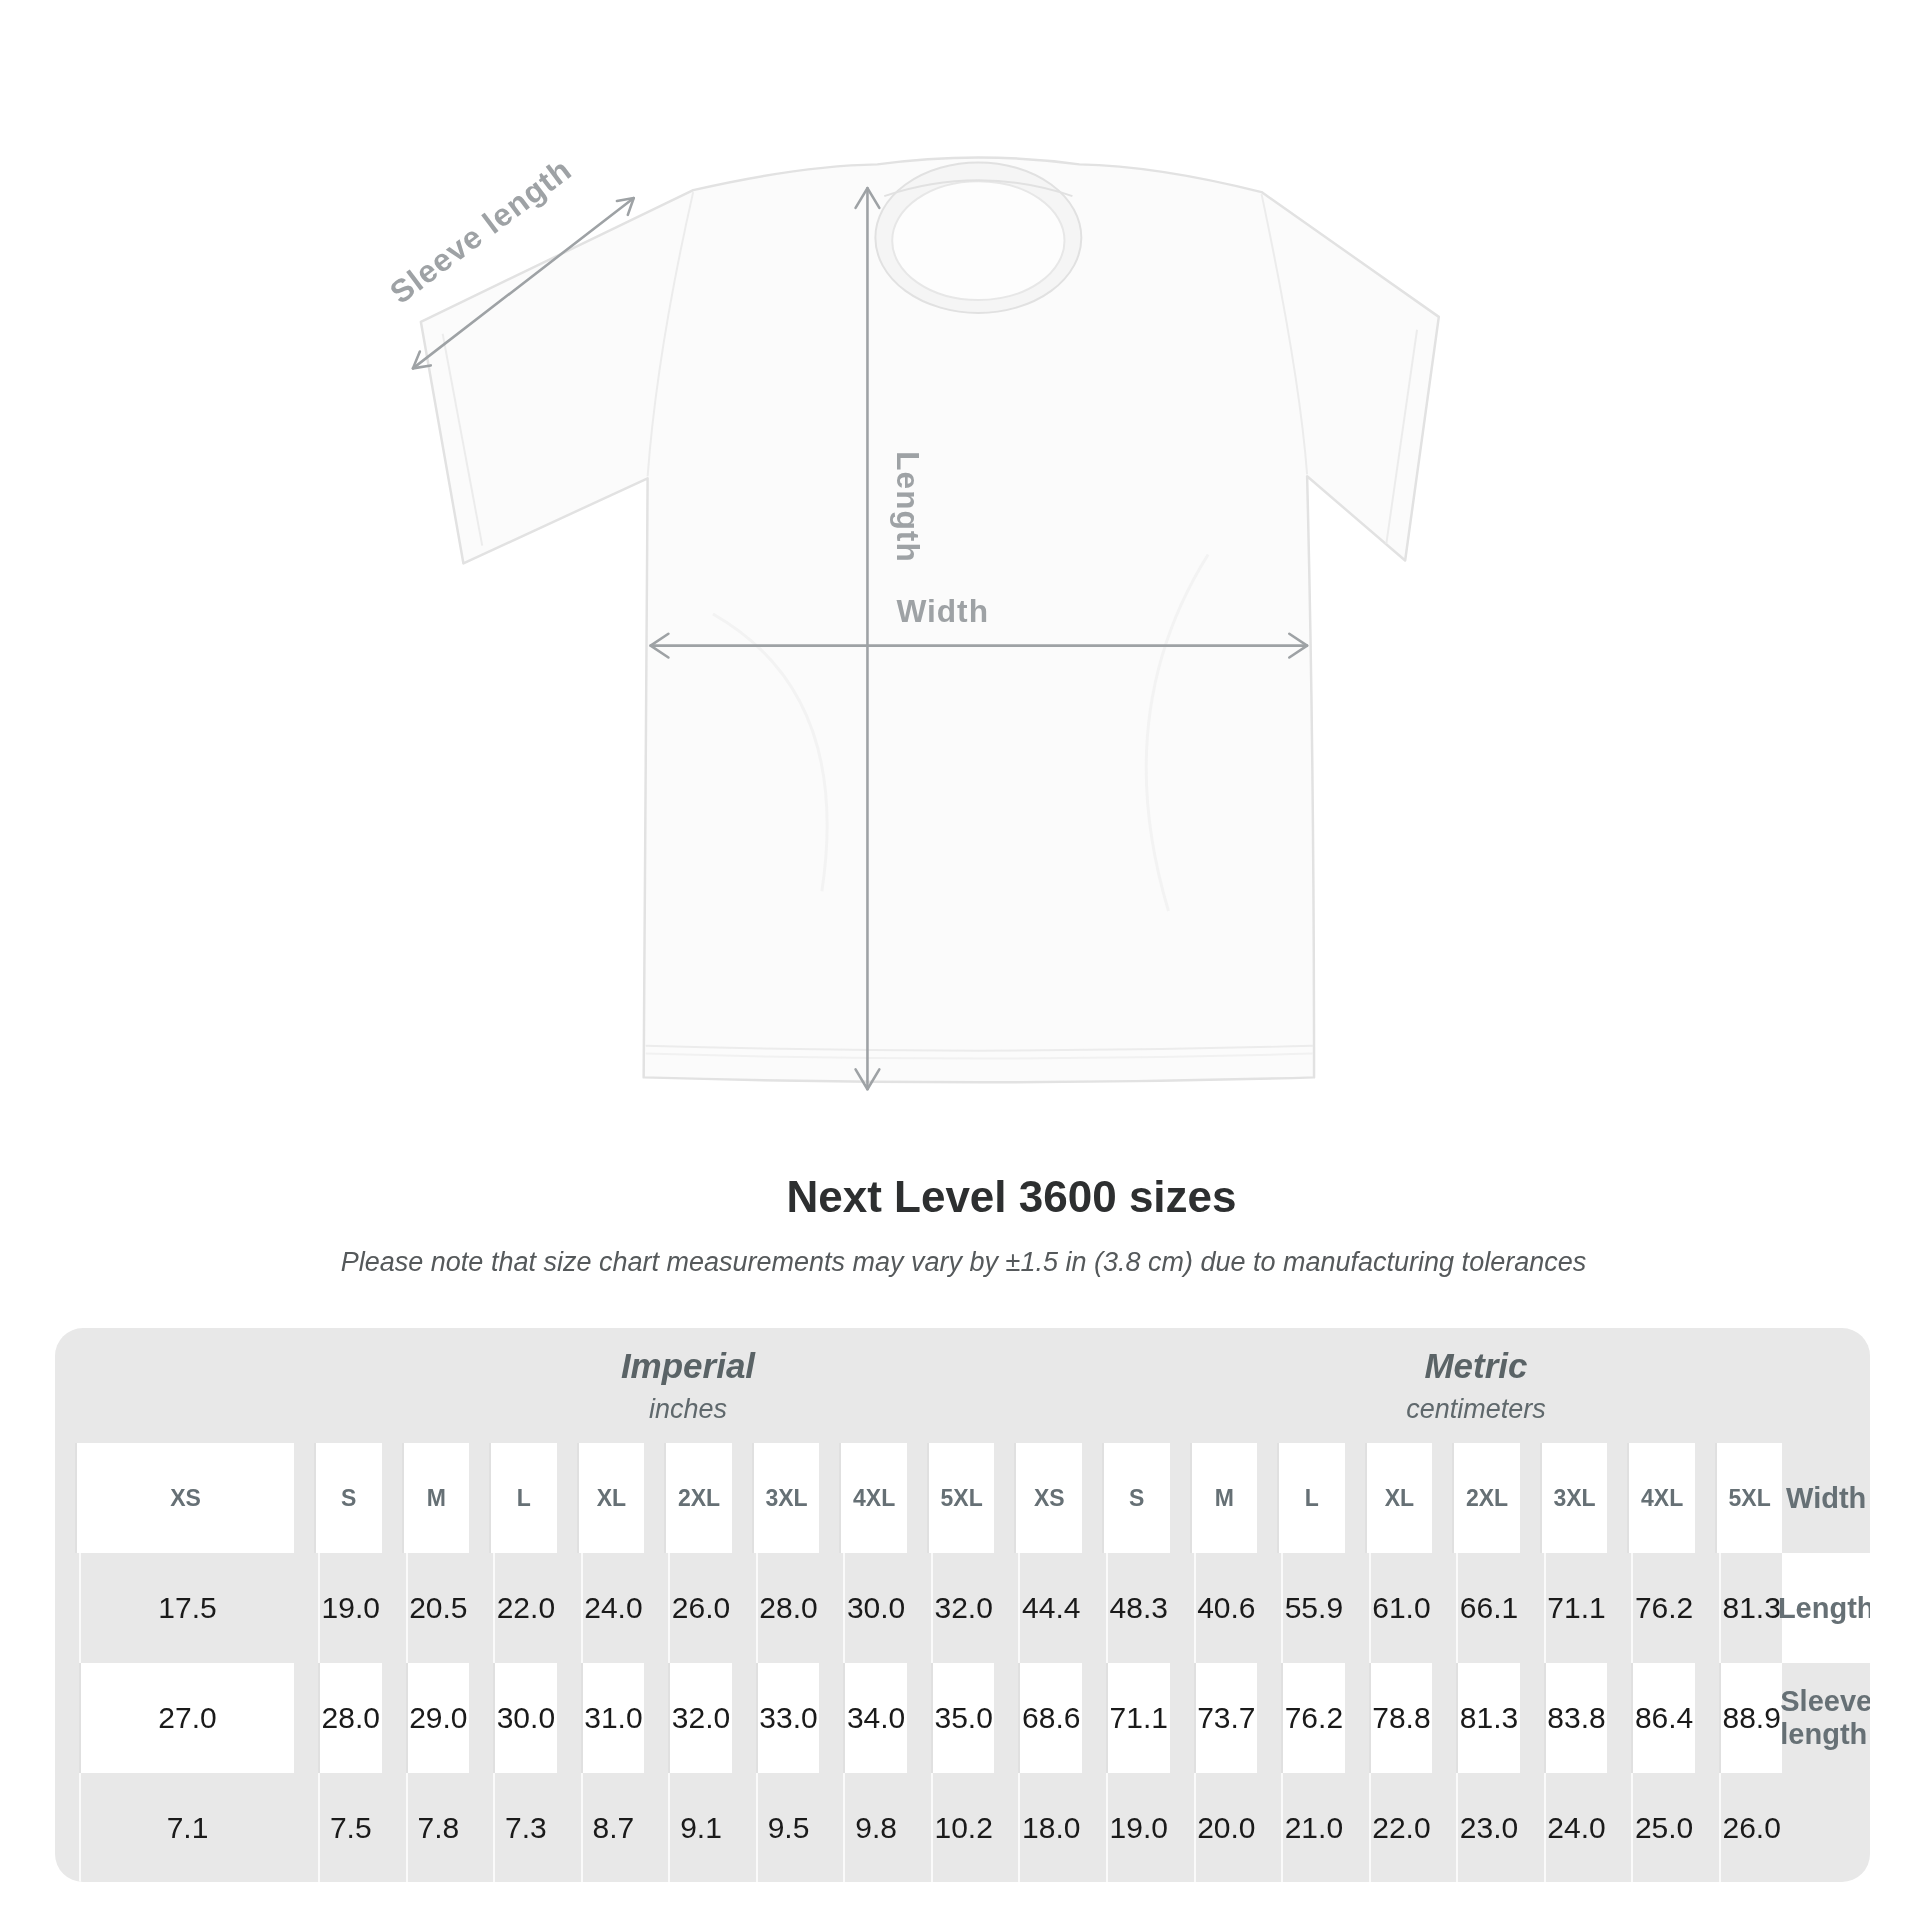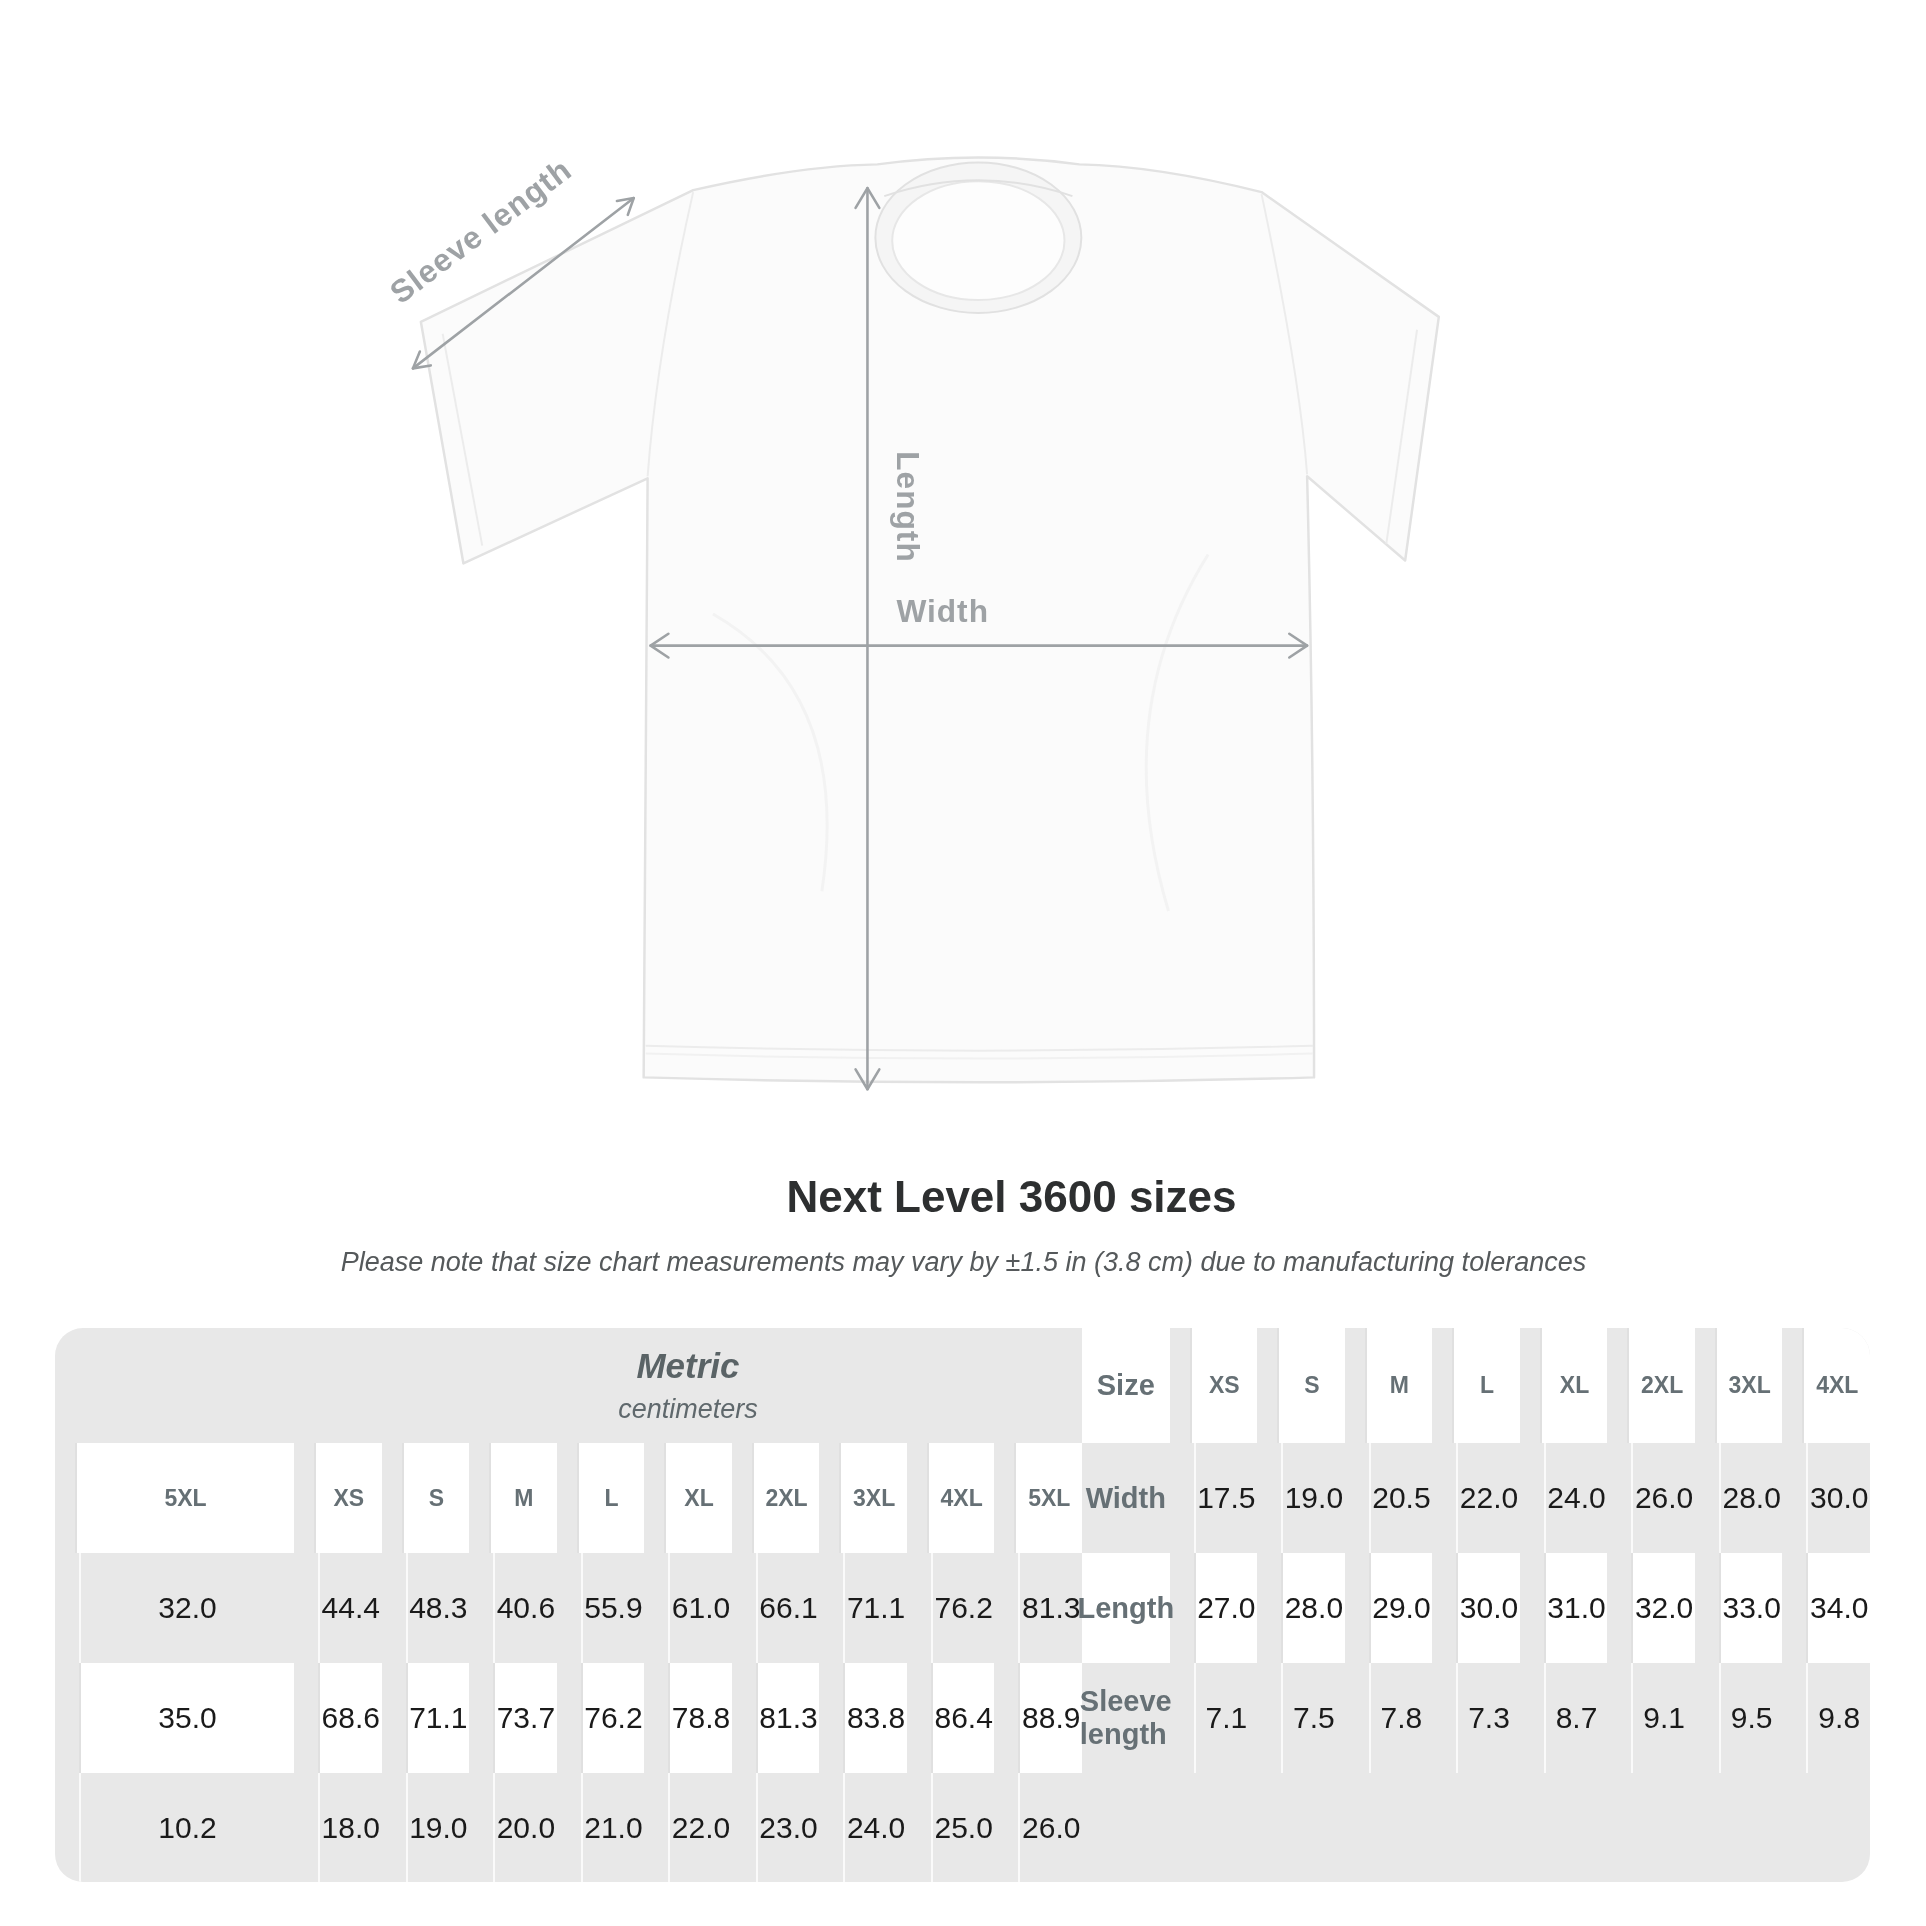--- a/index.html
+++ b/index.html
@@ -94,24 +94,27 @@
       <text class="annot-label" x="952" y="628" text-anchor="middle">Width</text>
     </g>
   </svg>
 
   <h1 class="title">Next Level 3600 sizes</h1>
   <p class="subtitle">Please note that size chart measurements may vary by ±1.5 in (3.8 cm) due to manufacturing tolerances</p>
 
   <div class="size-table" id="size-grid">
       <div class="cell ghead"></div>
       <div class="cell group">
+        <div class="g-label">Imperial</div>
+        <div class="g-units">inches</div>
+      </div>
+      <div class="cell group">
         <div class="g-label">Metric</div>
         <div class="g-units">centimeters</div>
       </div>
-      <div class="cell white label">Size</div>
       <div class="cell white sep hsize">XS</div>
       <div class="cell white sep hsize">S</div>
       <div class="cell white sep hsize">M</div>
       <div class="cell white sep hsize">L</div>
       <div class="cell white sep hsize">XL</div>
       <div class="cell white sep hsize">2XL</div>
       <div class="cell white sep hsize">3XL</div>
       <div class="cell white sep hsize">4XL</div>
       <div class="cell white sep hsize">5XL</div>
       <div class="cell white sep hsize">XS</div>

